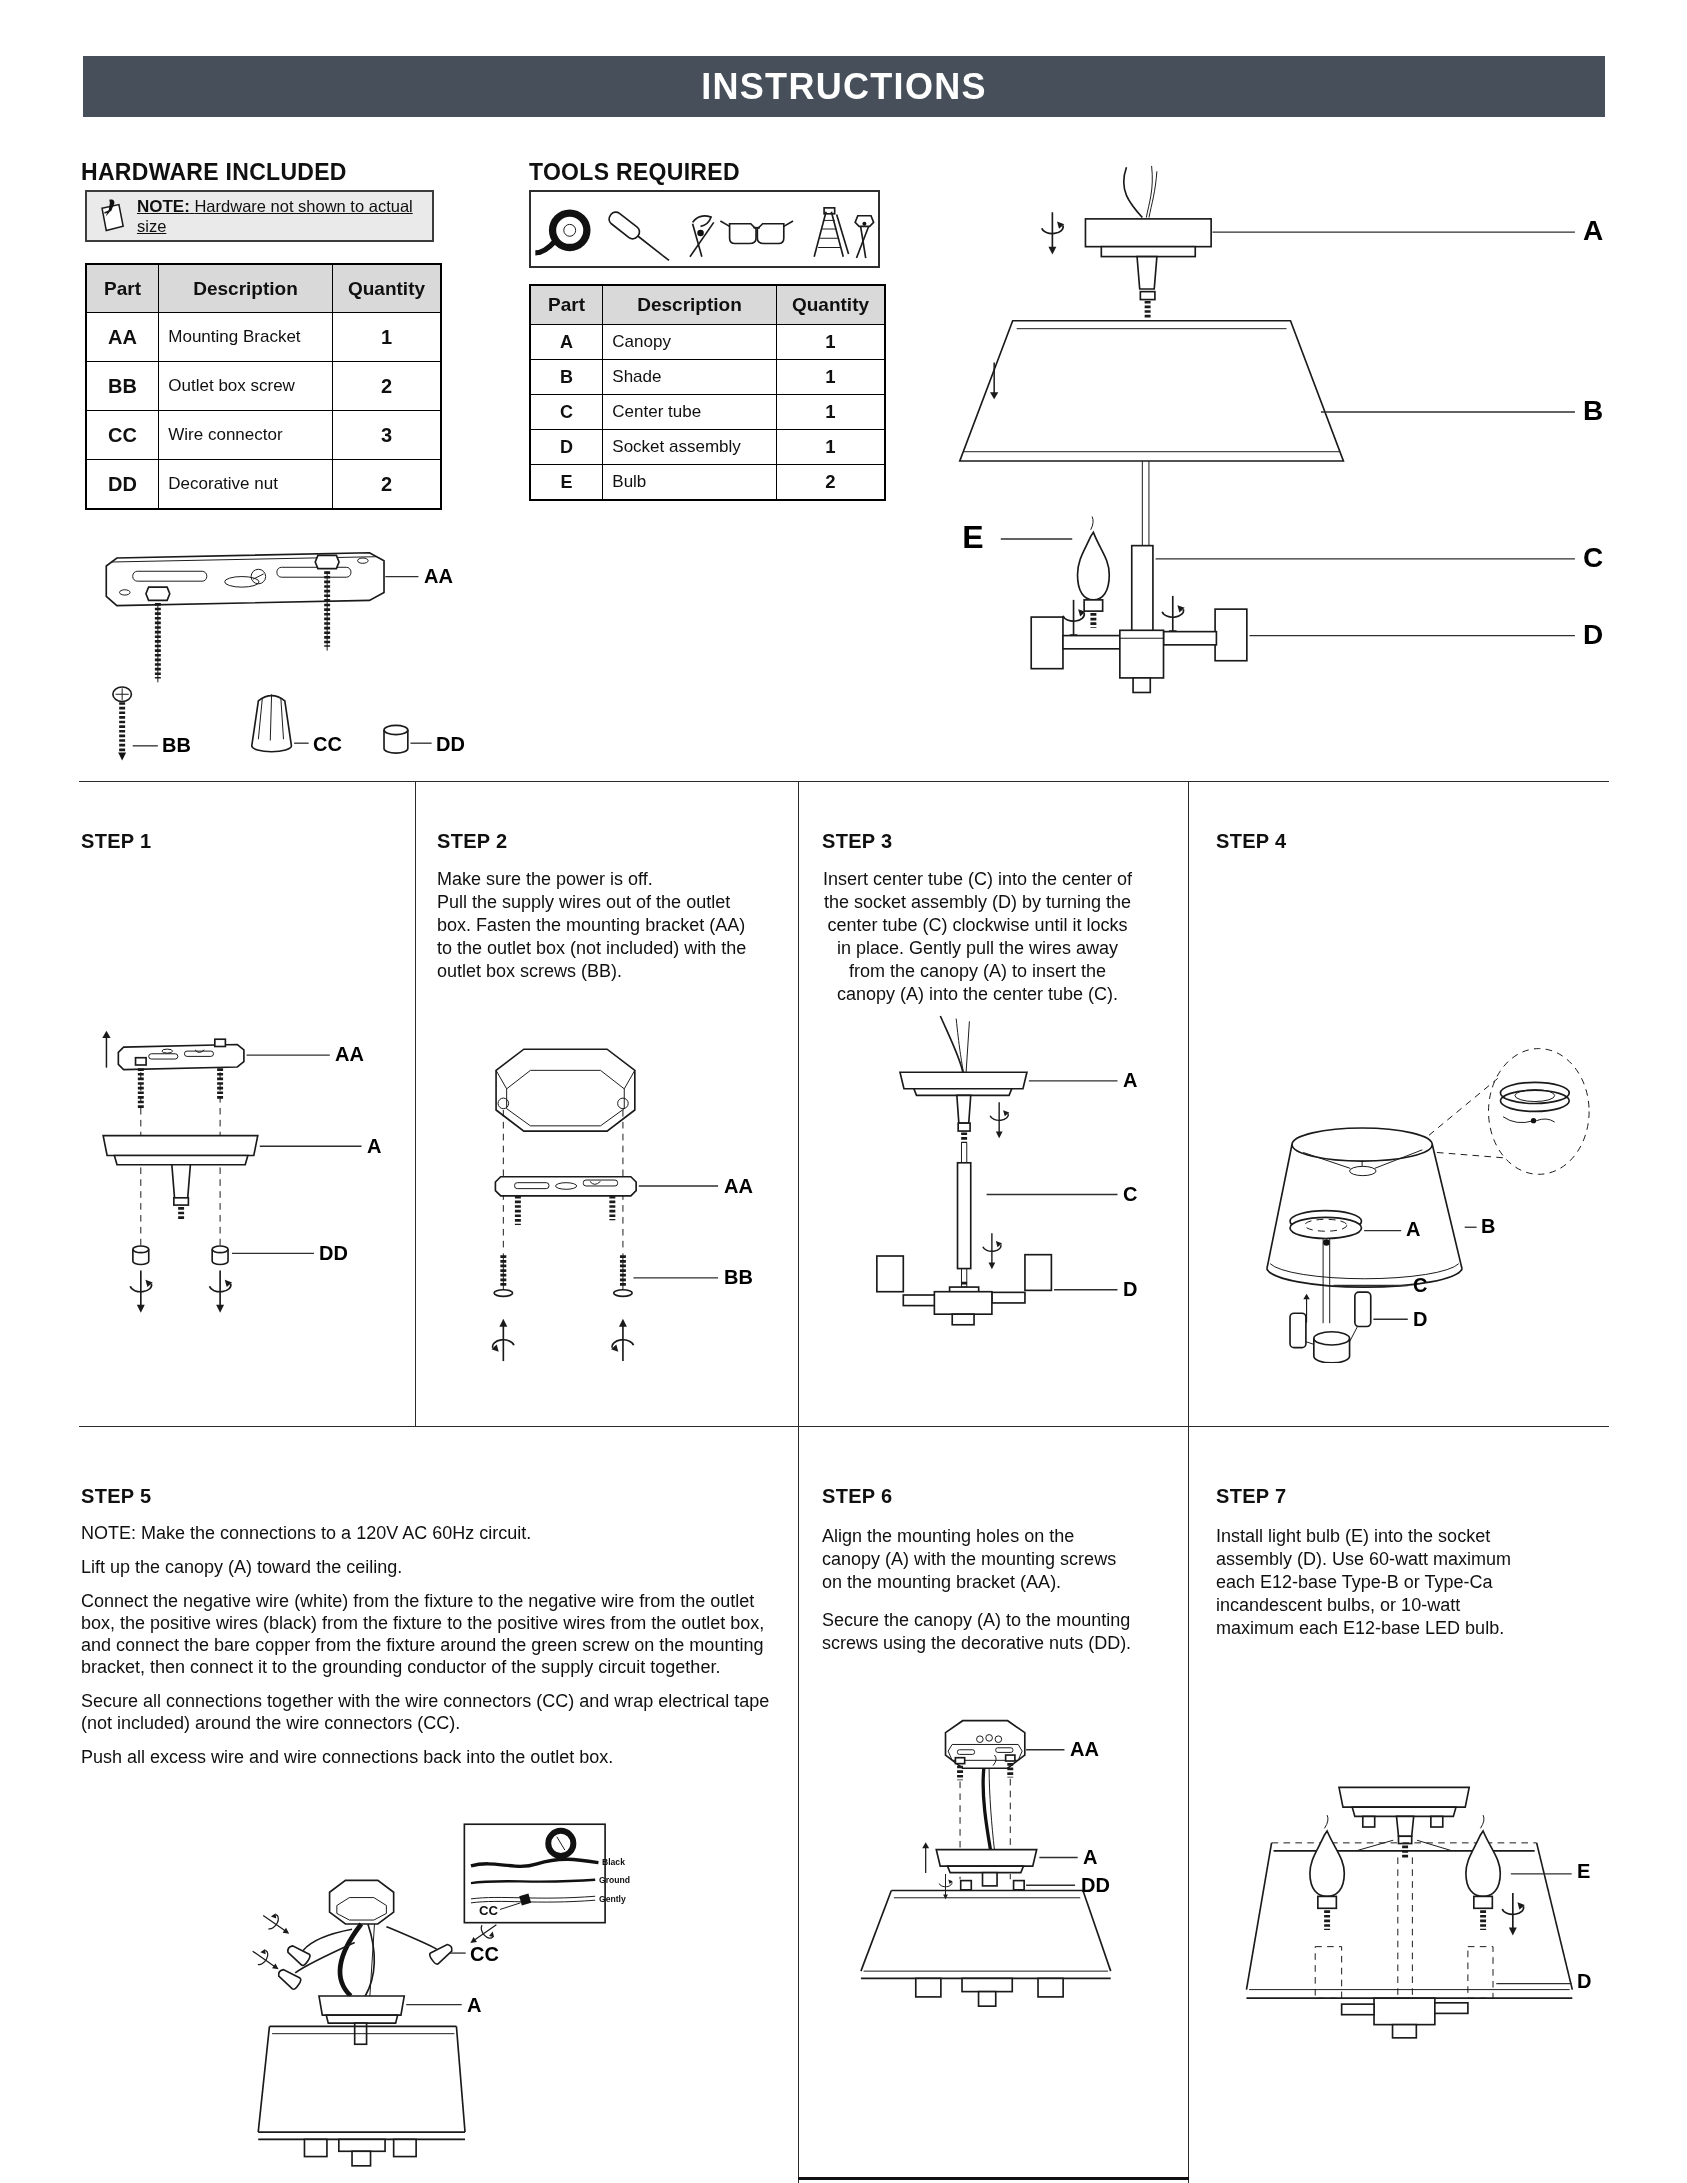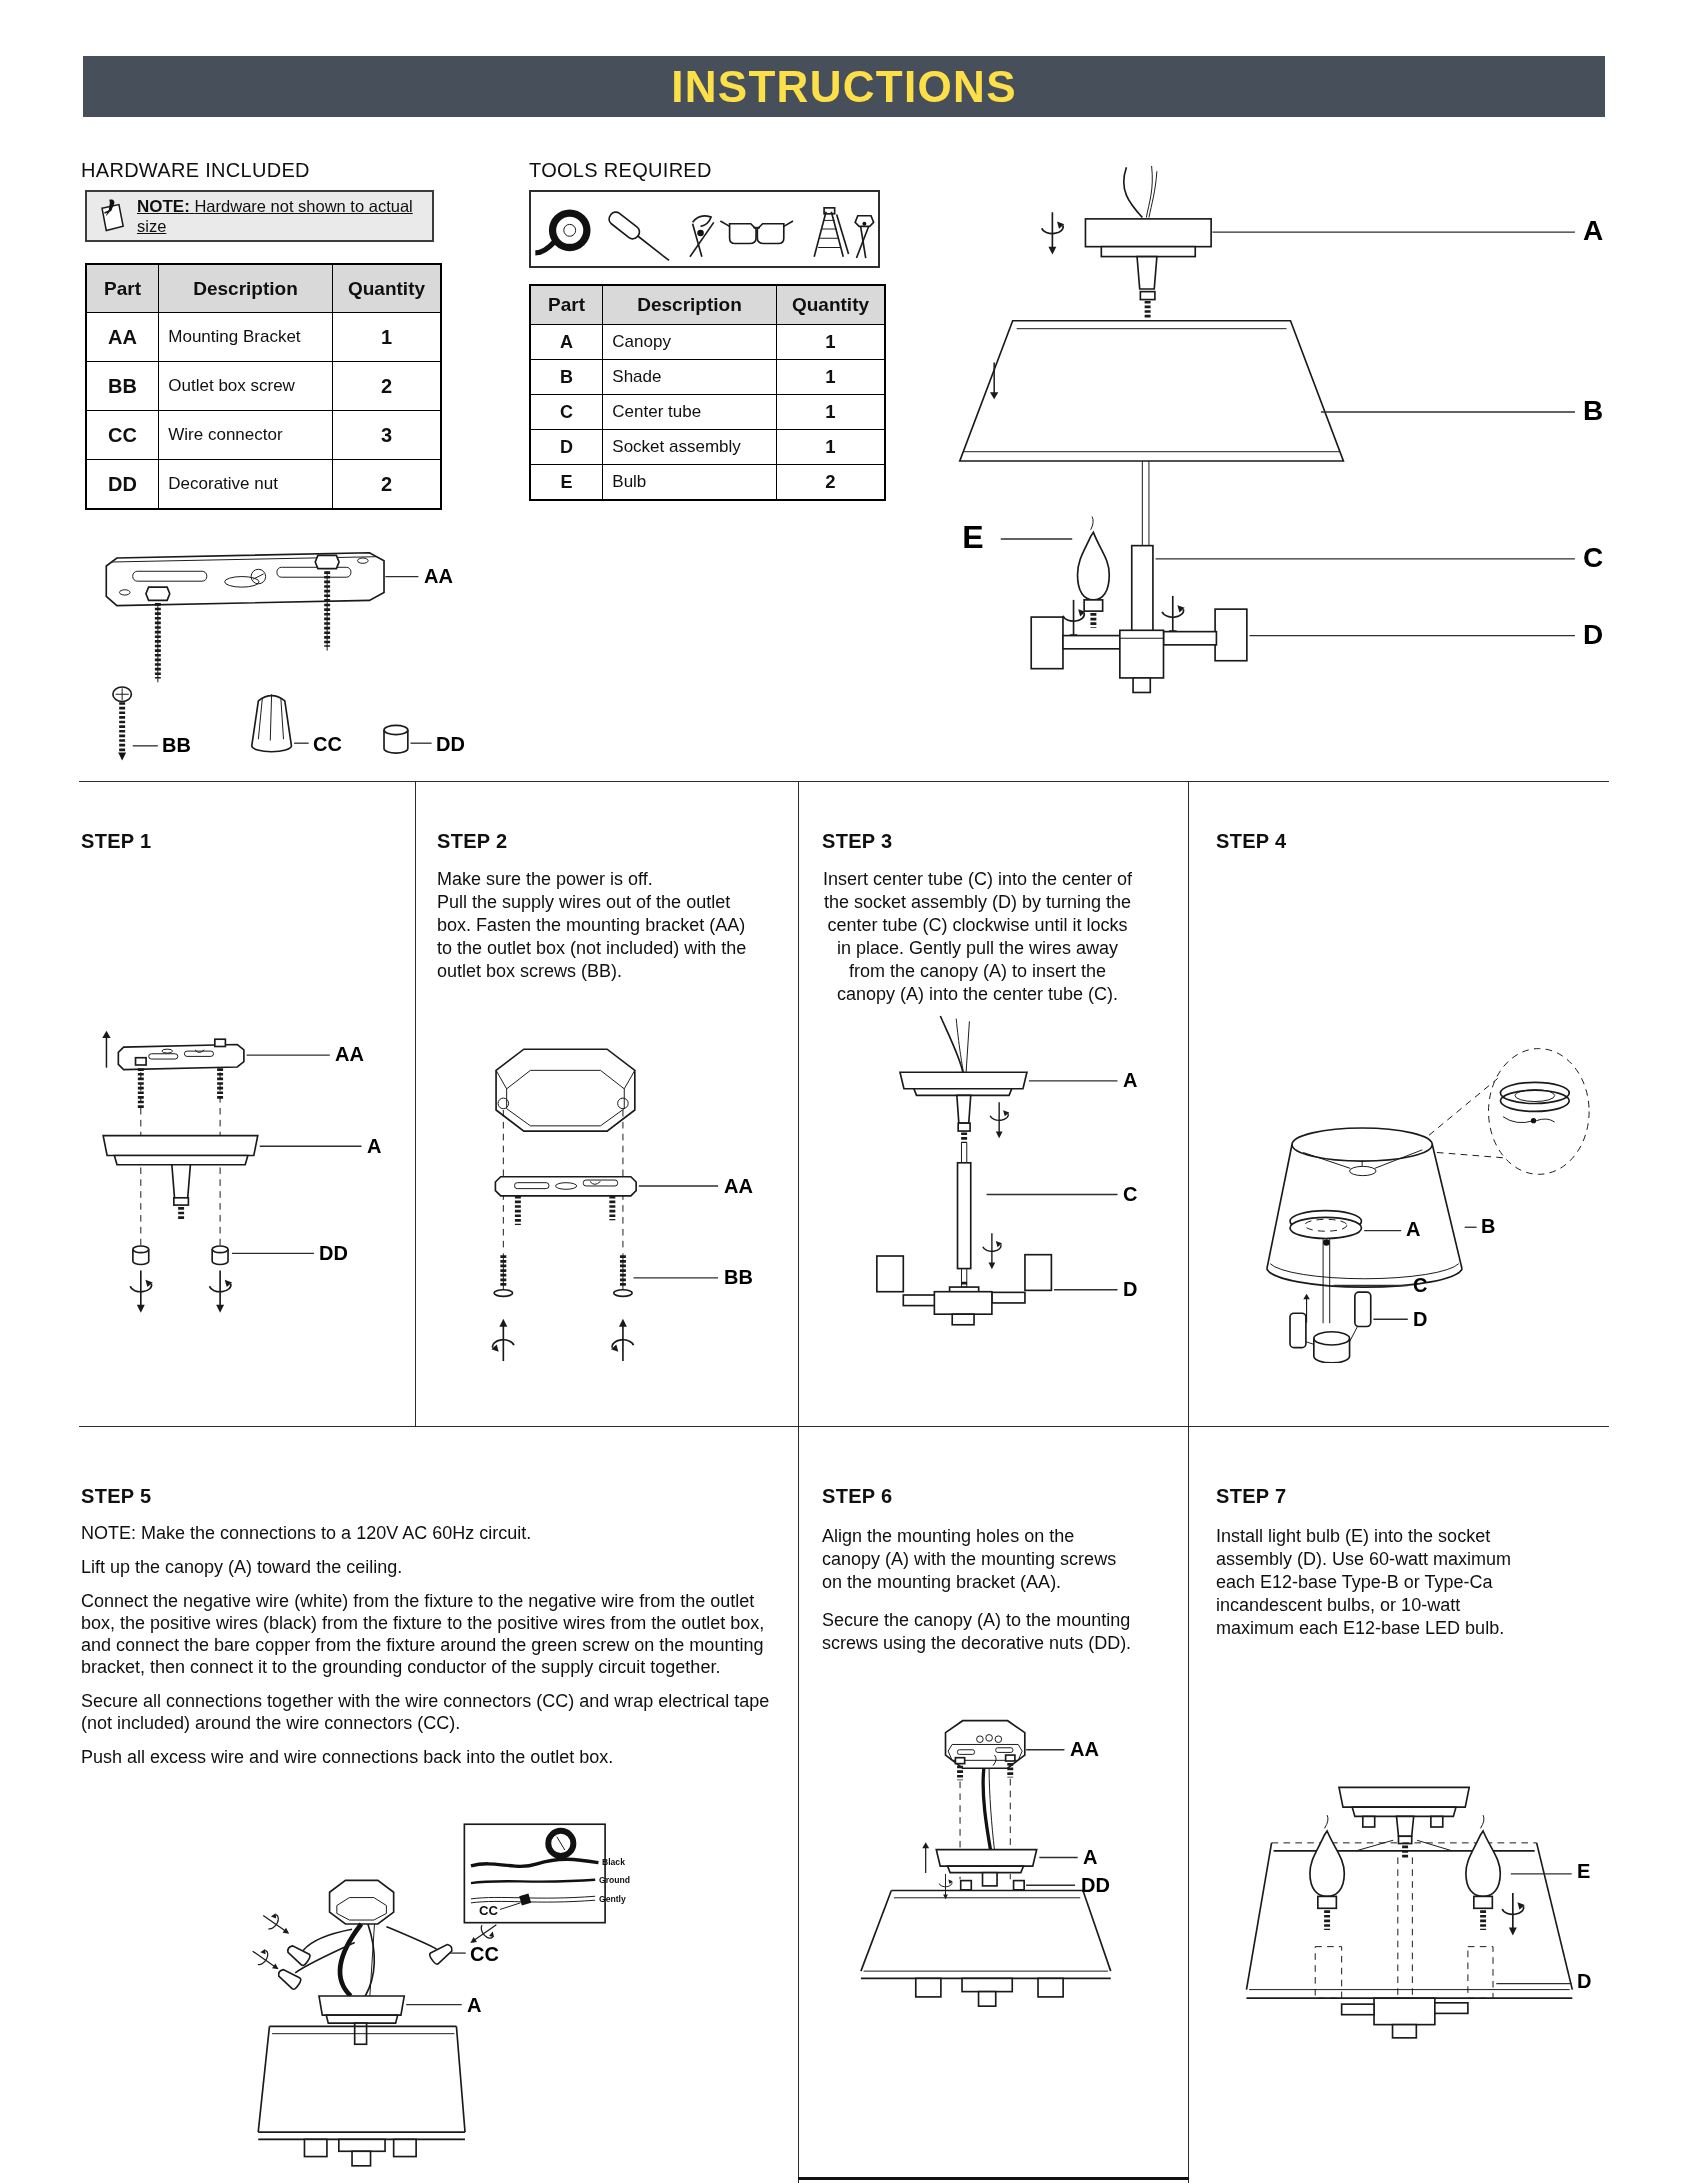--- a/index.html
+++ b/index.html
@@ -3,24 +3,24 @@
 <meta charset="utf-8">
 <style>
   html,body{margin:0;padding:0;background:#fff;}
   .page{position:relative;width:1688px;height:2183px;background:#fff;overflow:hidden;
         font-family:"Liberation Sans",sans-serif;color:#101010;}
   .abs{position:absolute;}
 
   
   .header-bar{left:83px;top:56px;width:1522px;height:61px;background:#47505A;
               display:flex;align-items:center;justify-content:center;}
-  .header-title{color:#fde047;font-size:44px;font-weight:bold;letter-spacing:1.3px;}
+  .header-title{color:#ffffff;font-size:36px;font-weight:bold;letter-spacing:1.3px;}
 
   
-  .sec-h{font-size:20px;font-weight:normal;letter-spacing:0.3px;}
+  .sec-h{font-size:23px;font-weight:bold;letter-spacing:0.3px;}
 
   
   .note-box{left:85px;top:190px;width:349px;height:52px;background:#EAEAEA;
             border:2px solid #3c3c3c;display:flex;align-items:center;gap:9.3px;padding:0 9.3px;box-sizing:border-box;}
   .note-text{font-size:16.5px;text-decoration:underline;}
   .note-text b{font-size:17px;}
 
   
   table.parts{border-collapse:collapse;background:#fff;}
   table.parts th,table.parts td{border:1.3px solid #000;}

